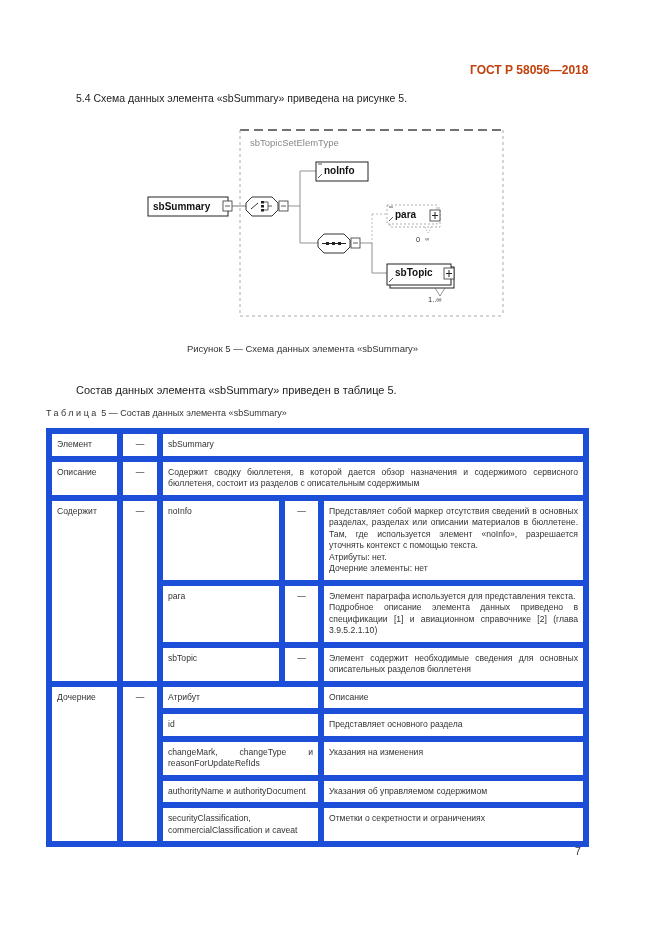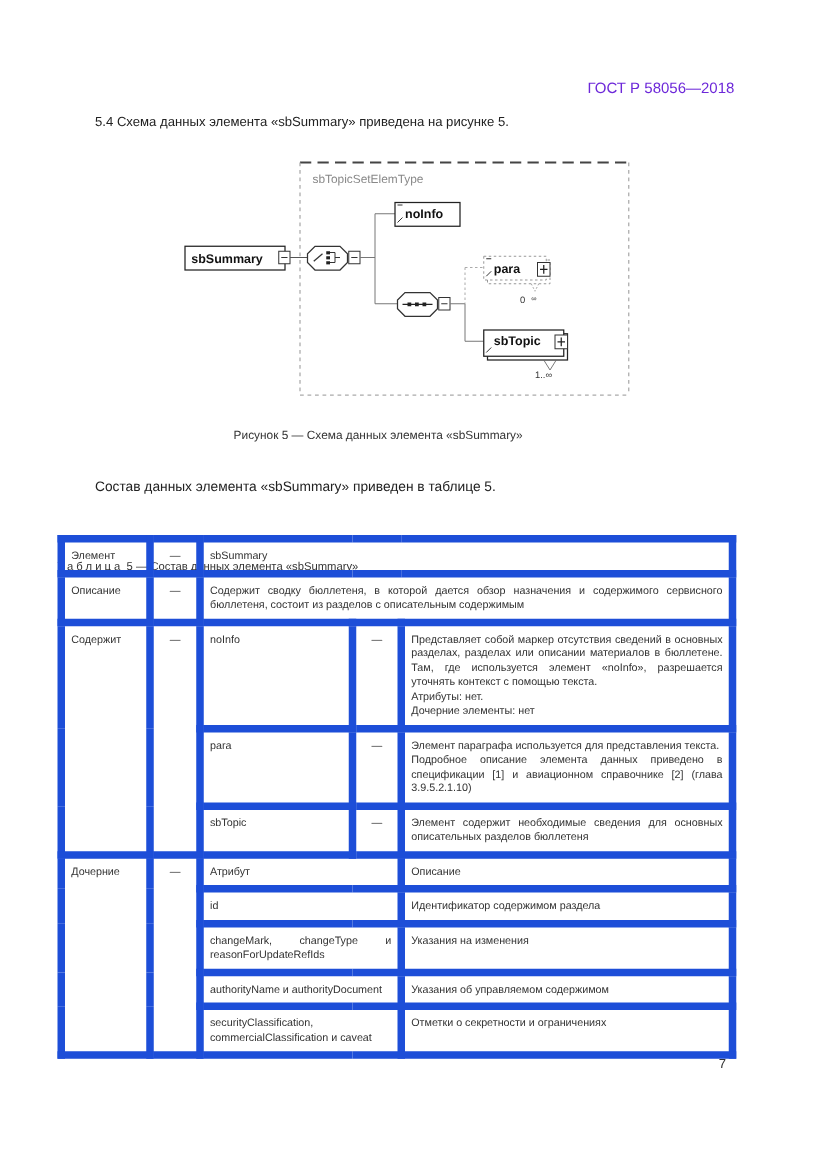--- a/index.html
+++ b/index.html
@@ -1,23 +1,23 @@
 <!DOCTYPE html>
 <html><head>
 <meta charset="utf-8">
 <style>
   html, body { margin: 0; padding: 0; background: #ffffff; }
   body { width: 661px; height: 936px; position: relative; overflow: hidden;
          font-family: "Liberation Sans", sans-serif; color: #222; }
   .abs { position: absolute; }
-  .gost { left: 470px; top: 63px; font-size: 12px; font-weight: normal; color: #6d28d9; }
+  .gost { left: 470px; top: 63px; font-size: 12px; font-weight: bold; color: #c2410c; }
   .para1 { left: 76px; top: 92px; font-size: 10.5px; color: #222; }
   .caption { left: 0; width: 605px; top: 343px; text-align: center; font-size: 9.5px; color: #333; }
   .para2 { left: 76px; top: 384px; font-size: 11px; color: #222; }
-  .tabtitle { left: 46px; top: 408px; font-size: 9px; color: #333; margin-top: 40px; }
+  .tabtitle { left: 46px; top: 408px; font-size: 9px; color: #333; }
   .tabtitle .sp { letter-spacing: 2.5px; }
   .pagenum { left: 575px; top: 845px; font-size: 10.5px; color: #333; }
 
   
   .diagram { left: 0; top: 0; width: 661px; height: 340px; }
   .dlabel { font-weight: bold; font-size: 10px; fill: #111; font-family: "Liberation Sans", sans-serif; }
   .tlabel { font-size: 9.5px; fill: #888; font-family: "Liberation Sans", sans-serif; }
   .small { font-size: 7.5px; fill: #333; font-family: "Liberation Sans", sans-serif; }
 
   
@@ -166,21 +166,21 @@
     <td class="just">Элемент содержит необходимые сведения для основных описательных разделов бюллетеня</td>
   </tr>
   <tr>
     <td rowspan="5">Дочерние</td>
     <td rowspan="5" class="dash">—</td>
     <td colspan="2">Атрибут</td>
     <td>Описание</td>
   </tr>
   <tr>
     <td colspan="2">id</td>
-    <td>Идентификатор содержимом раздела</td>
+    <td>Представляет основного раздела</td>
   </tr>
   <tr>
     <td colspan="2" class="just">changeMark, changeType и reasonForUpdateRefIds</td>
     <td>Указания на изменения</td>
   </tr>
   <tr>
     <td colspan="2" class="just">authorityName и authorityDocument</td>
     <td>Указания об управляемом содержимом</td>
   </tr>
   <tr>

